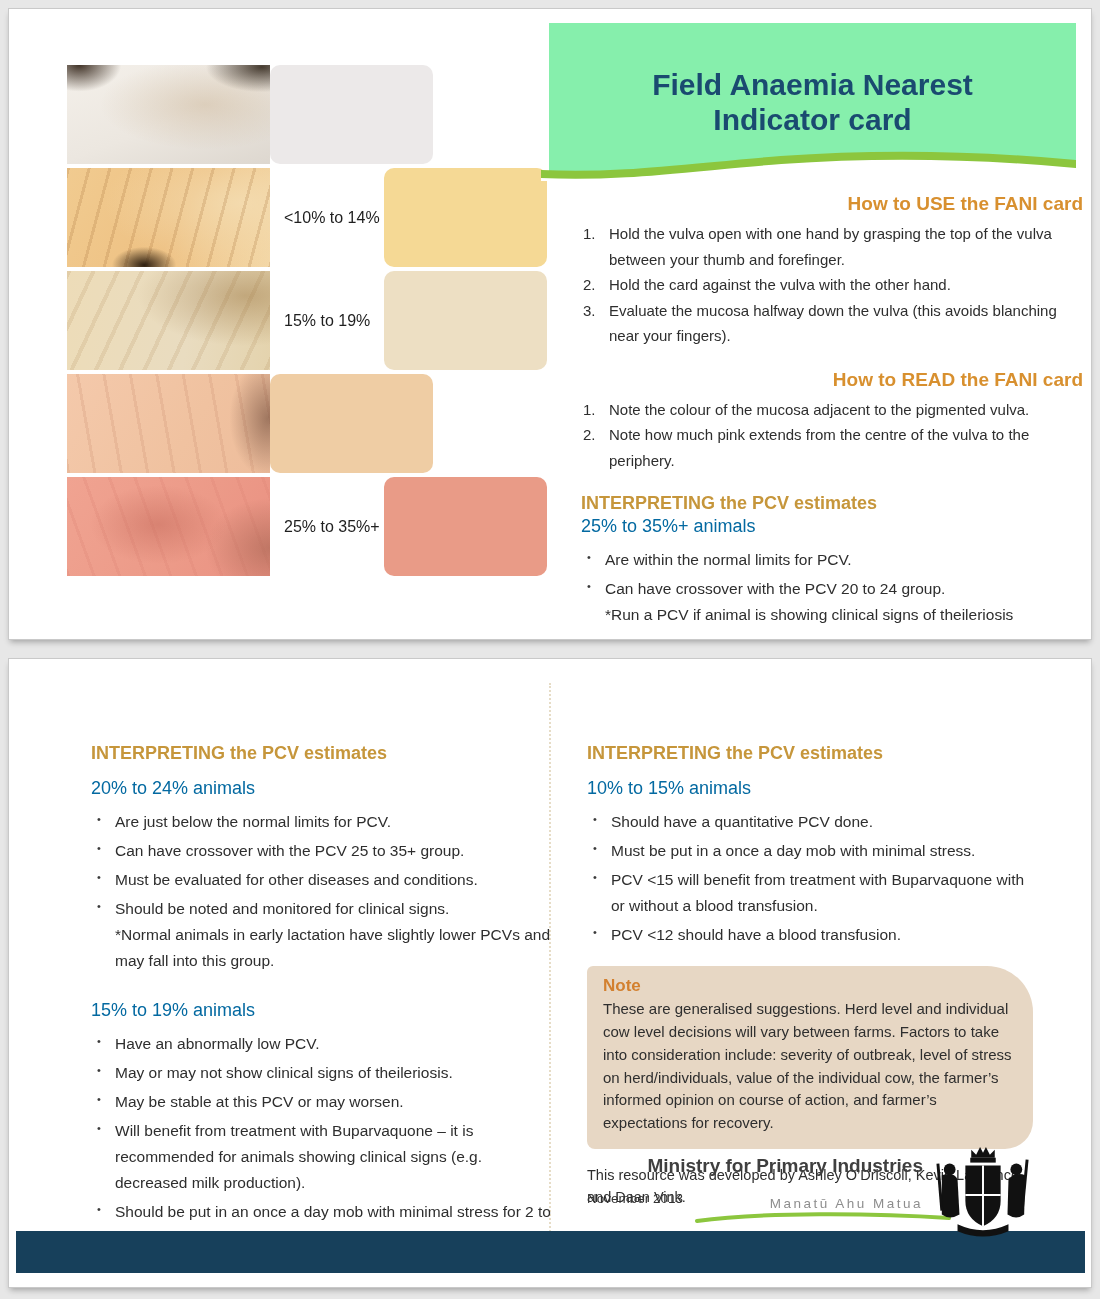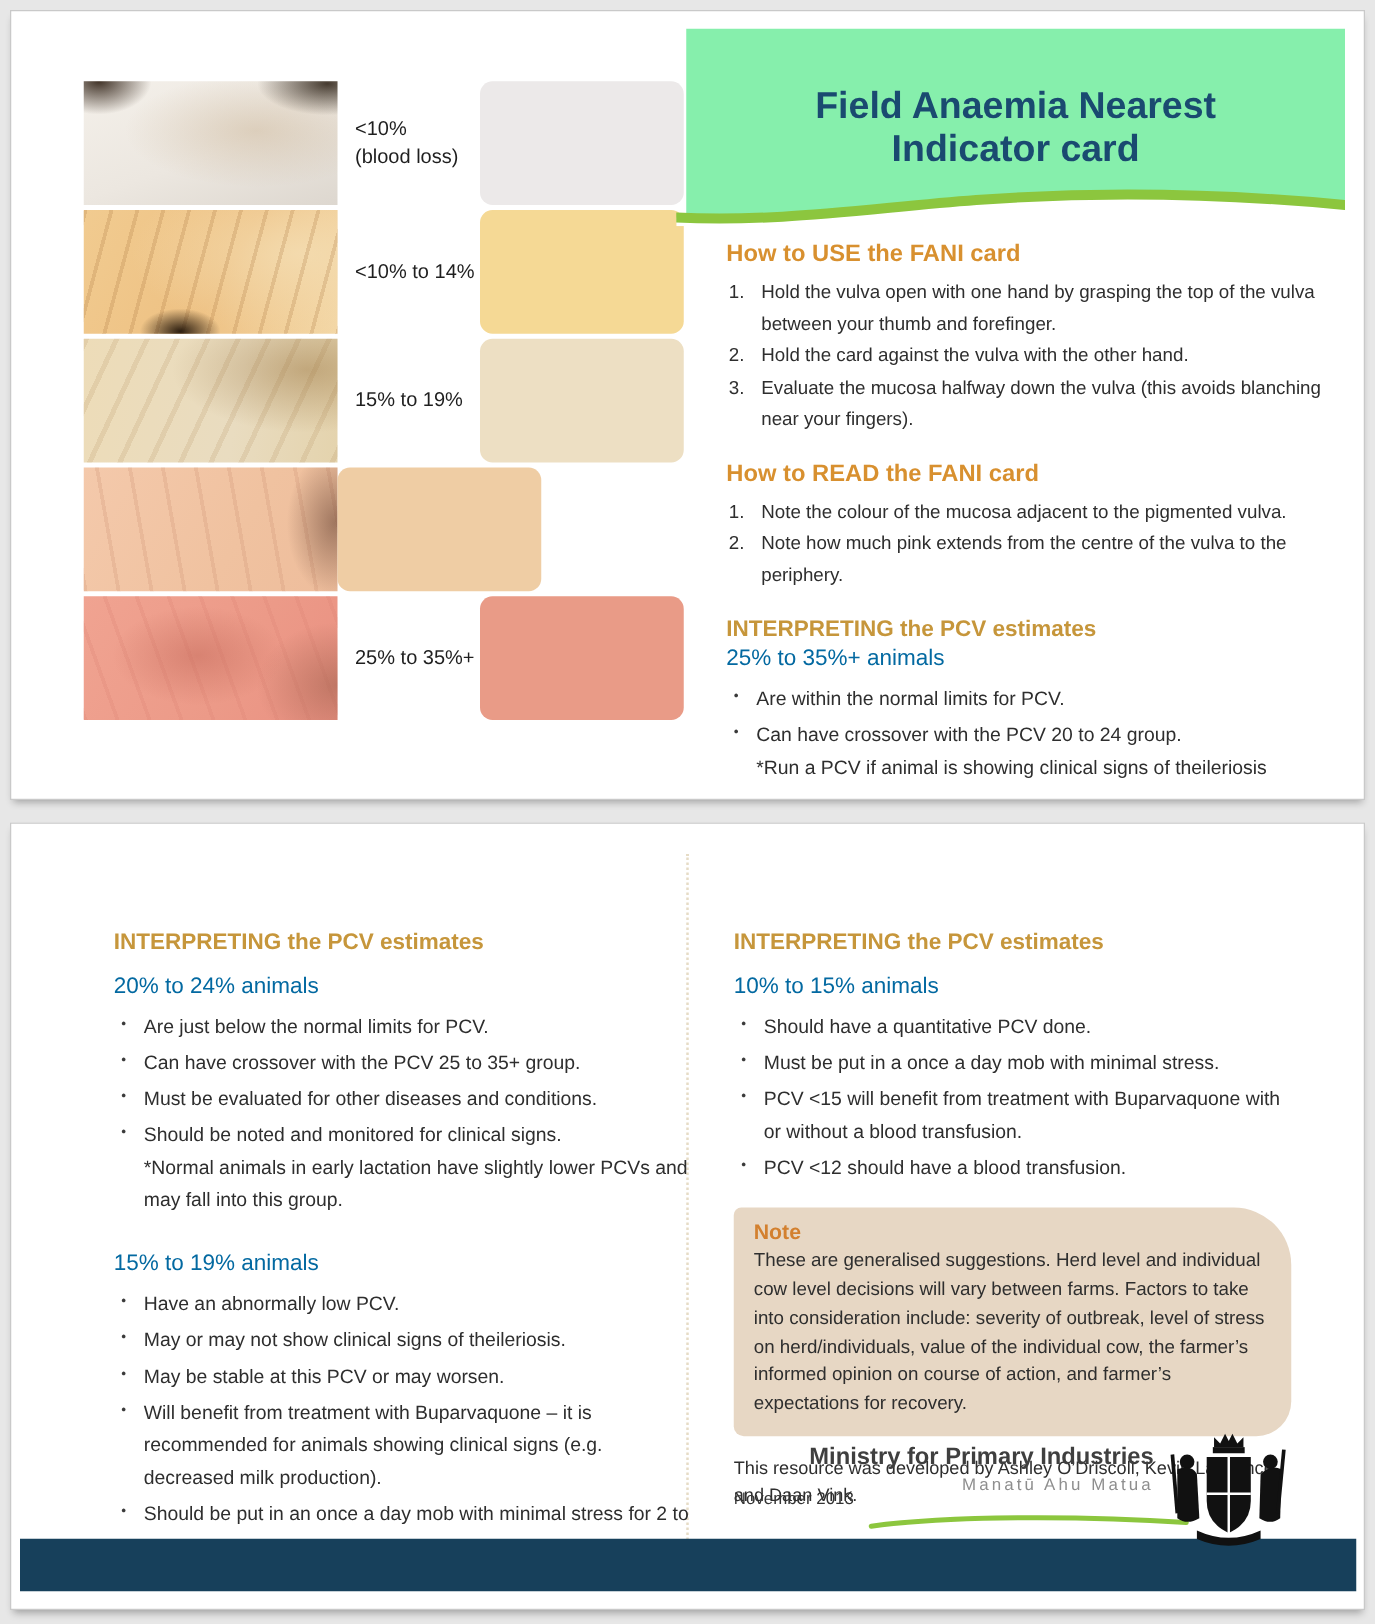--- a/index.html
+++ b/index.html
@@ -56,21 +56,21 @@
   .fani-header { position:absolute; left:540px; top:14px; width:527px; height:152px; background:#86efac; }
   .fani-title {
     color:#1A4A70; font-size:30px; font-weight:bold; text-align:center;
     line-height:1.18; width:430px; margin:44px auto 0;
   }
   .header-swoosh { position:absolute; left:-8px; bottom:-6px; width:535px; height:32px; }
 
   
   .front-col { position:absolute; left:572px; top:184px; width:502px; }
   h3 { margin:0; font-size:19px; font-weight:bold; }
-  .orange { color:#D8902F; }
+  .orange { color:#D8902F;text-align:right; }
   .gold { color:#C6963B; font-size:18px; }
   .gold-sub { color:#0369a1; font-size:18px; font-weight:normal; margin-top:2px; }
   ol.steps { list-style:none; counter-reset:n; margin:6px 0 20px; padding:0; }
   ol.steps li { counter-increment:n; position:relative; padding-left:28px;
     font-size:15px; line-height:1.7; }
   ol.steps li::before { content:counter(n) "."; position:absolute; left:2px; }
   ul.bullets { list-style:none; margin:10px 0 0; padding:0; }
   ul.bullets li { position:relative; padding-left:24px; font-size:15.5px;
     line-height:1.68; margin-bottom:3px; white-space:pre-line; }
   ul.bullets li::before { content:"•"; position:absolute; left:6px; top:1px; font-size:11px; color:#3a3a3a; }
@@ -85,38 +85,34 @@
   .note-box { margin-top:18px; background:#E7D7C4; border-radius:6px 46px 28px 8px;
     padding:10px 18px 14px 16px; }
   .note-box h4 { margin:0 0 2px; font-size:17px; color:#D3802F; }
   .note-box p { margin:0; font-size:15px; line-height:1.52; }
 
   .credit { margin-top:16px; font-size:14.5px; line-height:1.5; width:456px; }
 
   .date-text { position:absolute; left:578px; top:532px; font-size:13.5px; color:#333; }
   .ministry { position:absolute; right:168px; top:496px; text-align:right; }
   .ministry-name { font-size:19px; font-weight:bold; color:#3f3f3f; }
-  .ministry-maori { font-size:13.5px; letter-spacing:2.5px; color:#8e8e8e; margin-top:3px; }
+  .ministry-maori { font-size:13.5px; letter-spacing:2.5px; color:#8e8e8e; margin-top:19px; }
   .ministry-swoosh { position:absolute; left:684px; top:550px; width:260px; height:16px; }
   .coat-of-arms { position:absolute; left:925px; top:486px; width:98px; height:94px; z-index:3; }
   .footer-bar { position:absolute; left:7px; top:572px; width:1069px; height:42px;
     background:#17405B; z-index:1; }
 </style>
 </head>
 <body>
 
 <div class="card" id="card-front">
 
   <div class="scale-col">
     <div class="scale-row">
       <div class="photo p1"></div>
-      <div class="scale-label">
-        <span>&lt;10%</span>
-        <span>(blood loss)</span>
-      </div>
       <div class="swatch" style="background: rgb(236, 233, 233);"></div>
     </div>
     <div class="scale-row">
       <div class="photo p2"></div>
       <div class="scale-label">
         <span>&lt;10% to 14%</span>
 
       </div>
       <div class="swatch" style="background: rgb(245, 217, 149);"></div>
     </div>

